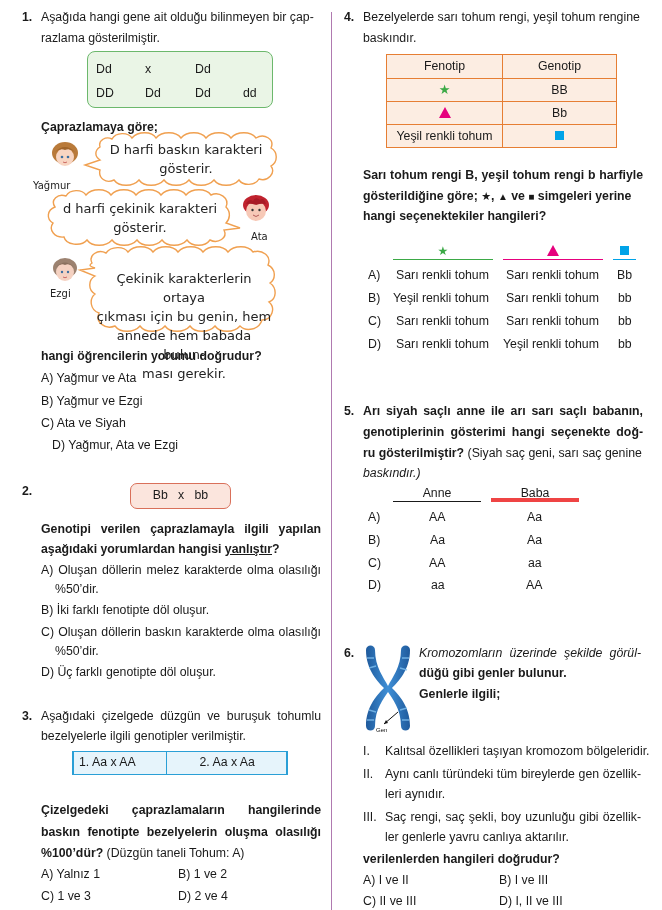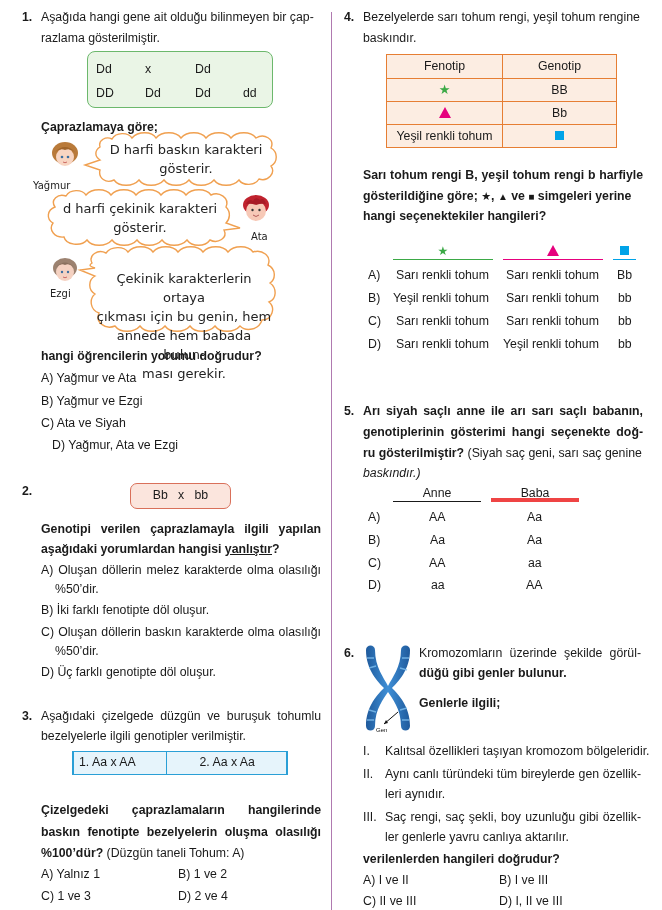--- a/index.html
+++ b/index.html
@@ -275,23 +275,23 @@
       <line x1="7" y1="68" x2="14" y2="70"></line>
       <line x1="5" y1="78" x2="12" y2="78"></line>
       <line x1="38" y1="68" x2="45" y2="66"></line>
       <line x1="40" y1="78" x2="47" y2="78"></line>
     </g>
     <line x1="36" y1="70" x2="22" y2="82" stroke="#111" stroke-width="1"></line>
     <path d="M22,82 L24,78 L26,81 Z" fill="#111"></path>
     <text x="14" y="90" font-size="6" font-family="Liberation Sans, sans-serif" fill="#111">Gen</text>
   </svg>
 
-  <div class="abs" style="left:419px; top:646px; width:222px; text-align:justify; text-align-last:justify;">Kromozomların üzerinde şekilde görül-</div>
+  <div class="abs" style="left:419px; top:646px; width:222px; text-align:justify; text-align-last:justify;font-style:italic;">Kromozomların üzerinde şekilde görül-</div>
   <span class="abs" style="left:419px; top:666px;font-weight:bold;">düğü gibi genler bulunur.</span>
-  <span class="abs bold" style="left:419px; top:687px;margin-top:9px;">Genlerle ilgili;</span>
+  <span class="abs bold" style="left:419px; top:687px;">Genlerle ilgili;</span>
 
   <span class="abs" style="left:363px; top:744px;">I.</span>
   <span class="abs" style="left:385px; top:744px;">Kalıtsal özellikleri taşıyan kromozom bölgeleridir.</span>
 
   <span class="abs" style="left:363px; top:767px;">II.</span>
   <div class="abs" style="left:385px; top:767px; width:256px; text-align:justify; text-align-last:justify;">Aynı canlı türündeki tüm bireylerde gen özellik-</div>
   <span class="abs" style="left:385px; top:787px;">leri aynıdır.</span>
 
   <span class="abs" style="left:363px; top:810px;">III.</span>
   <div class="abs" style="left:385px; top:810px; width:256px; text-align:justify; text-align-last:justify;">Saç rengi, saç şekli, boy uzunluğu gibi özellik-</div>

